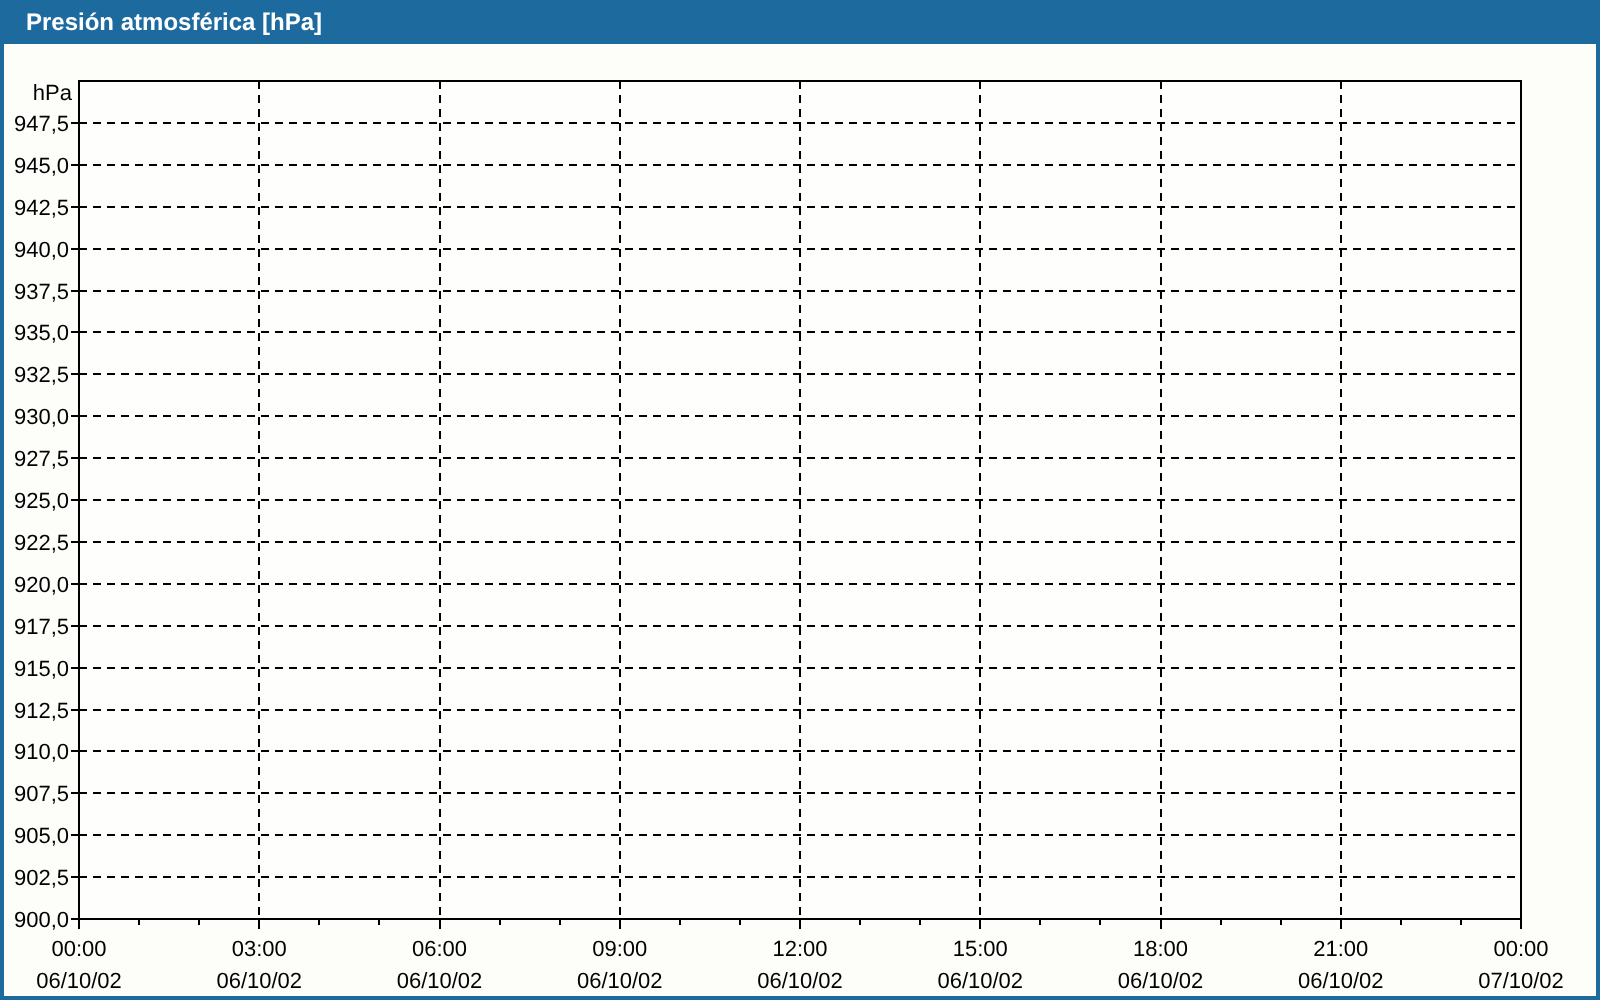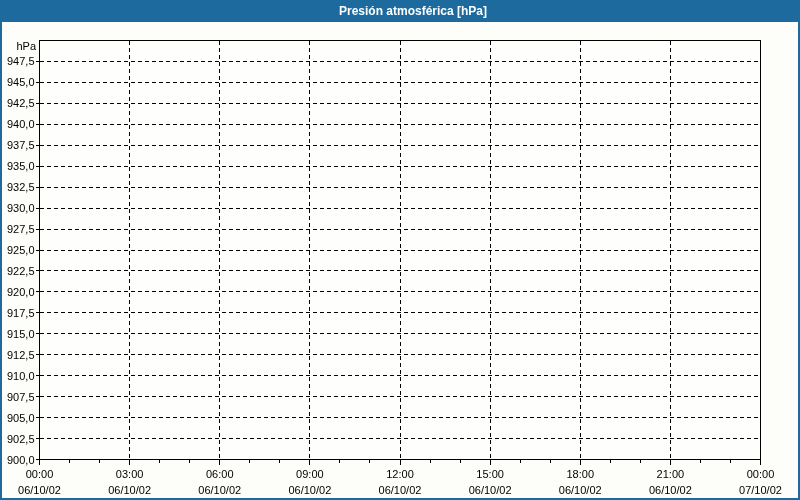--- a/index.html
+++ b/index.html
@@ -21,21 +21,21 @@
   }
   .titlebar {
     height: 22px;
     margin: 0 -2px;            
     background: var(--titlebar-bg, #1d6a9e);
     color: var(--titlebar-text, #ffffff);
     font-size: 12px;
     font-weight: bold;
     display: flex;
     align-items: center;
-    justify-content: center;
+    justify-content: flex-start;
   }
   .titlebar span {
     transform: translateX(13px); 
     white-space: nowrap;
   }
   svg.plot {
     display: block;
   }
   text {
     font-family: "Liberation Sans", sans-serif;

